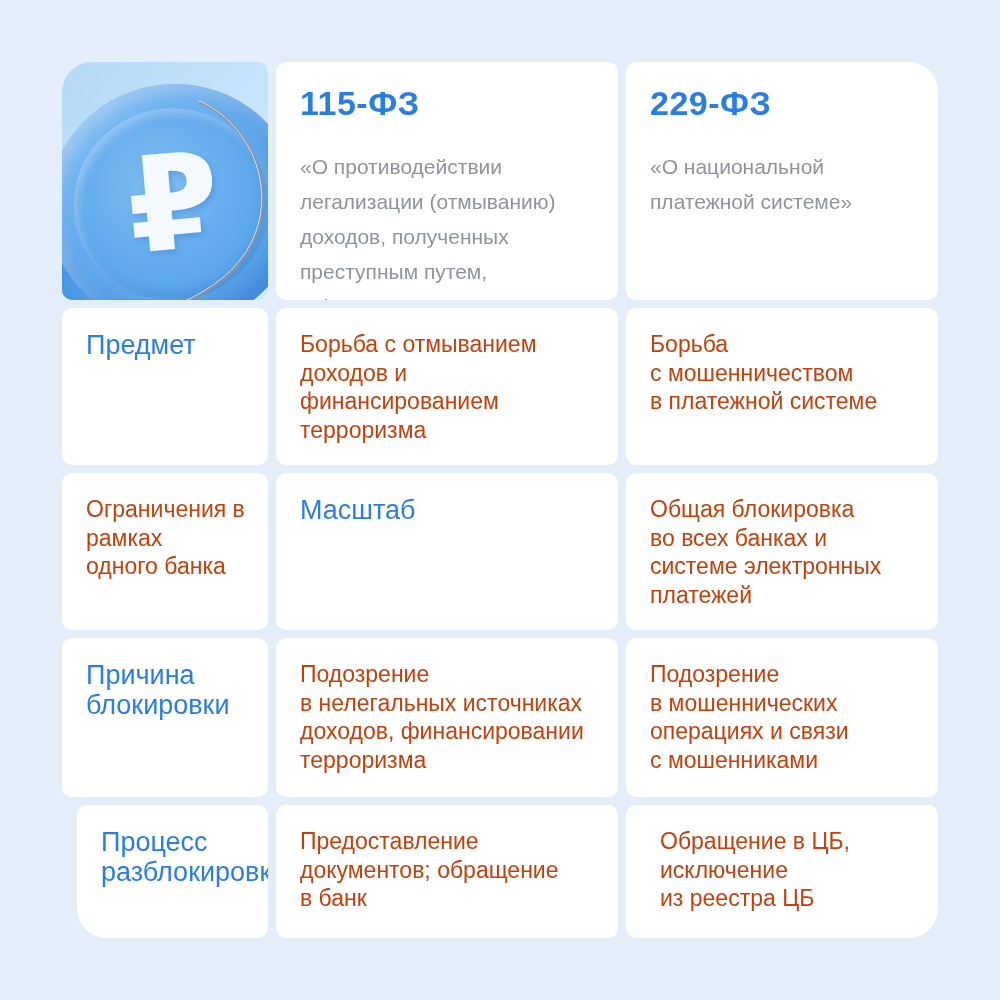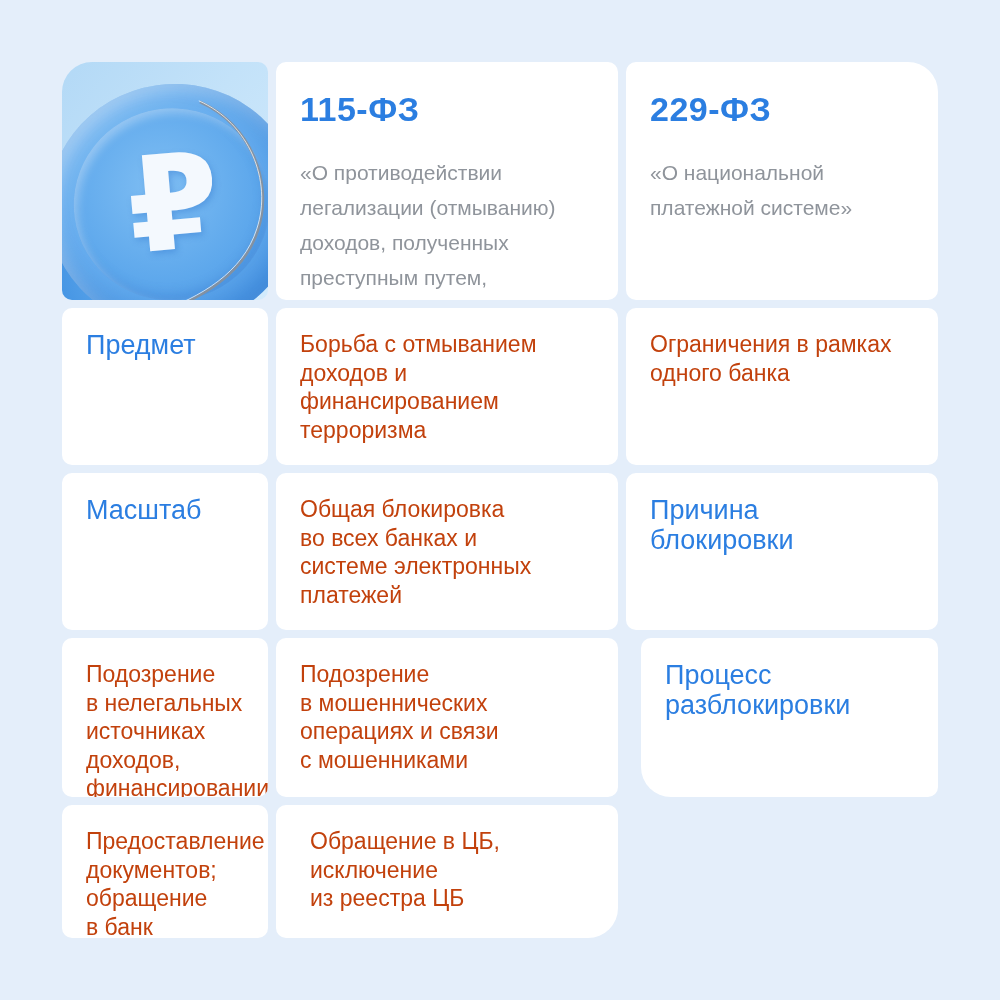--- a/index.html
+++ b/index.html
@@ -74,21 +74,20 @@
     text-shadow: 2px 3px 6px rgba(40,110,200,.35);
   }
   .wire { position: absolute; left: 0; top: 0; }
 
   
   .col-title {
     color: #2b7ee1;
     font-size: 34px;
     font-weight: bold;
     letter-spacing: .5px;
-    margin-top: 6px;
   }
   .col-subtitle {
     color: #8f949b;
     font-size: 21px;
     line-height: 35px;
     margin-top: 26px;
     white-space: pre-line;
   }
 
   
@@ -143,20 +142,25 @@
 
     <div class="cell">
       <div class="row-label">Предмет</div>
     </div>
     <div class="cell">
       <div class="body-text">Борьба с отмыванием
 доходов и
 финансированием
 терроризма</div>
     </div>
+    <div class="cell">
+      <div class="body-text">Борьба
+с мошенничеством
+в платежной системе</div>
+    </div>
 
     <div class="cell">
       <div class="body-text">Ограничения в рамках
 одного банка</div>
     </div>
     <div class="cell">
       <div class="row-label">Масштаб</div>
     </div>
     <div class="cell">
       <div class="body-text">Общая блокировка

